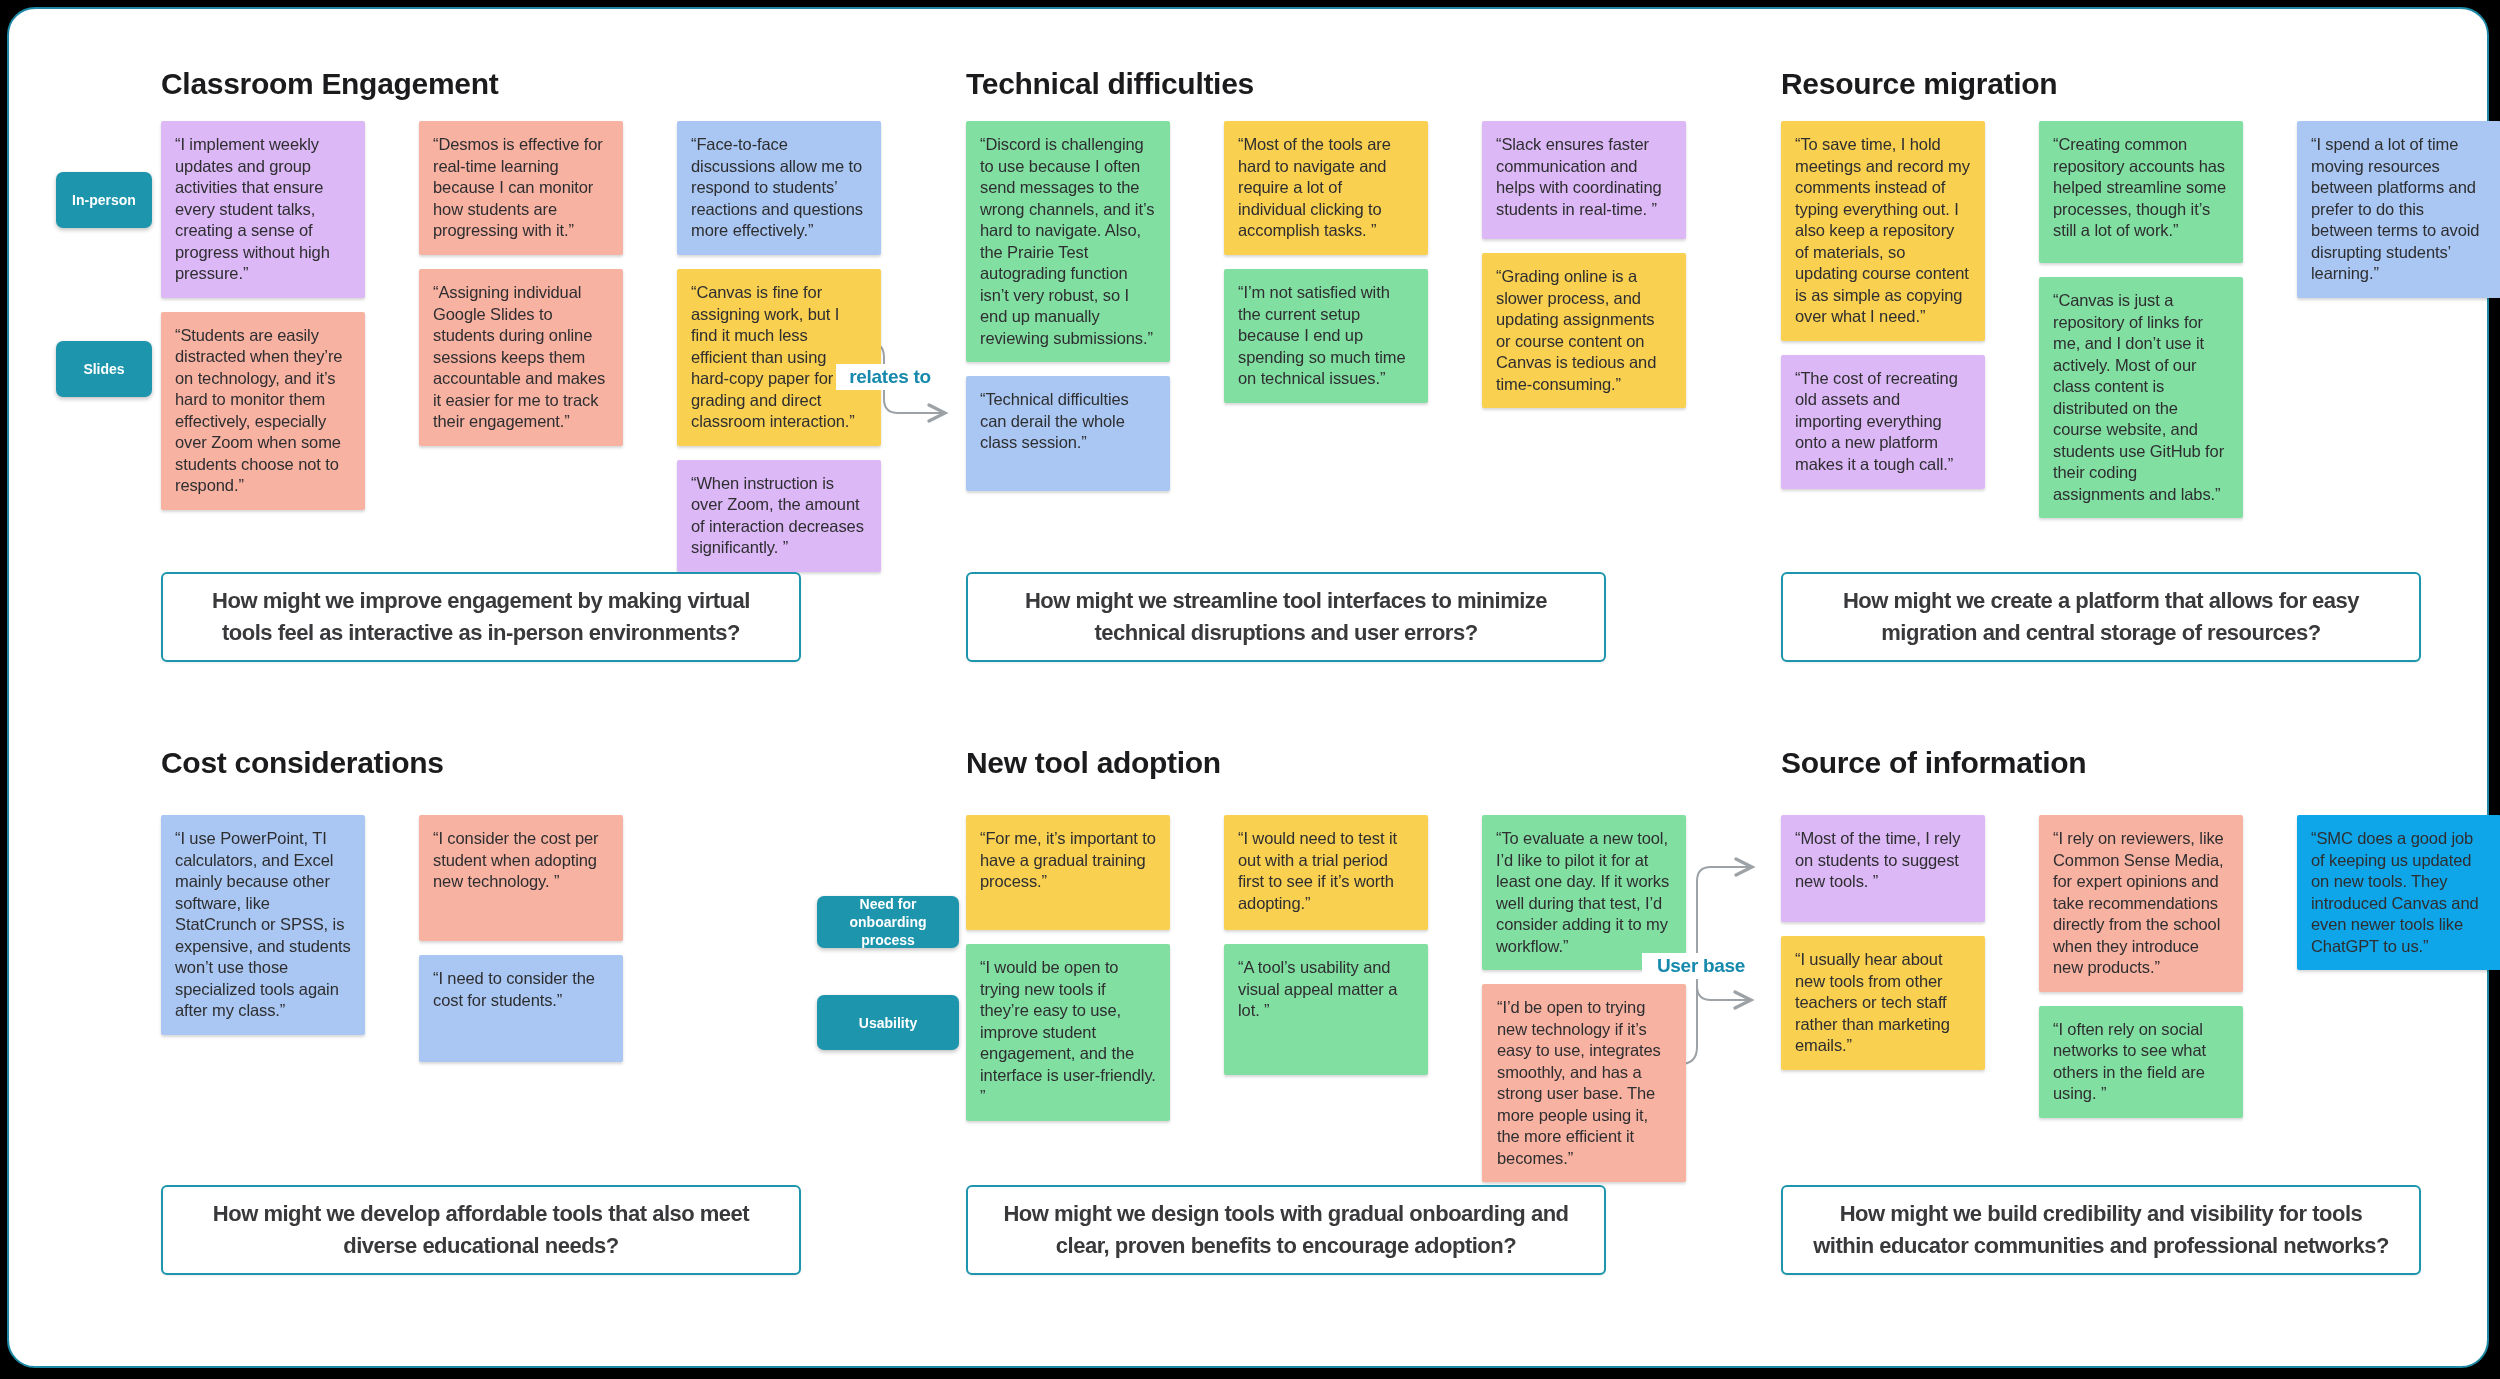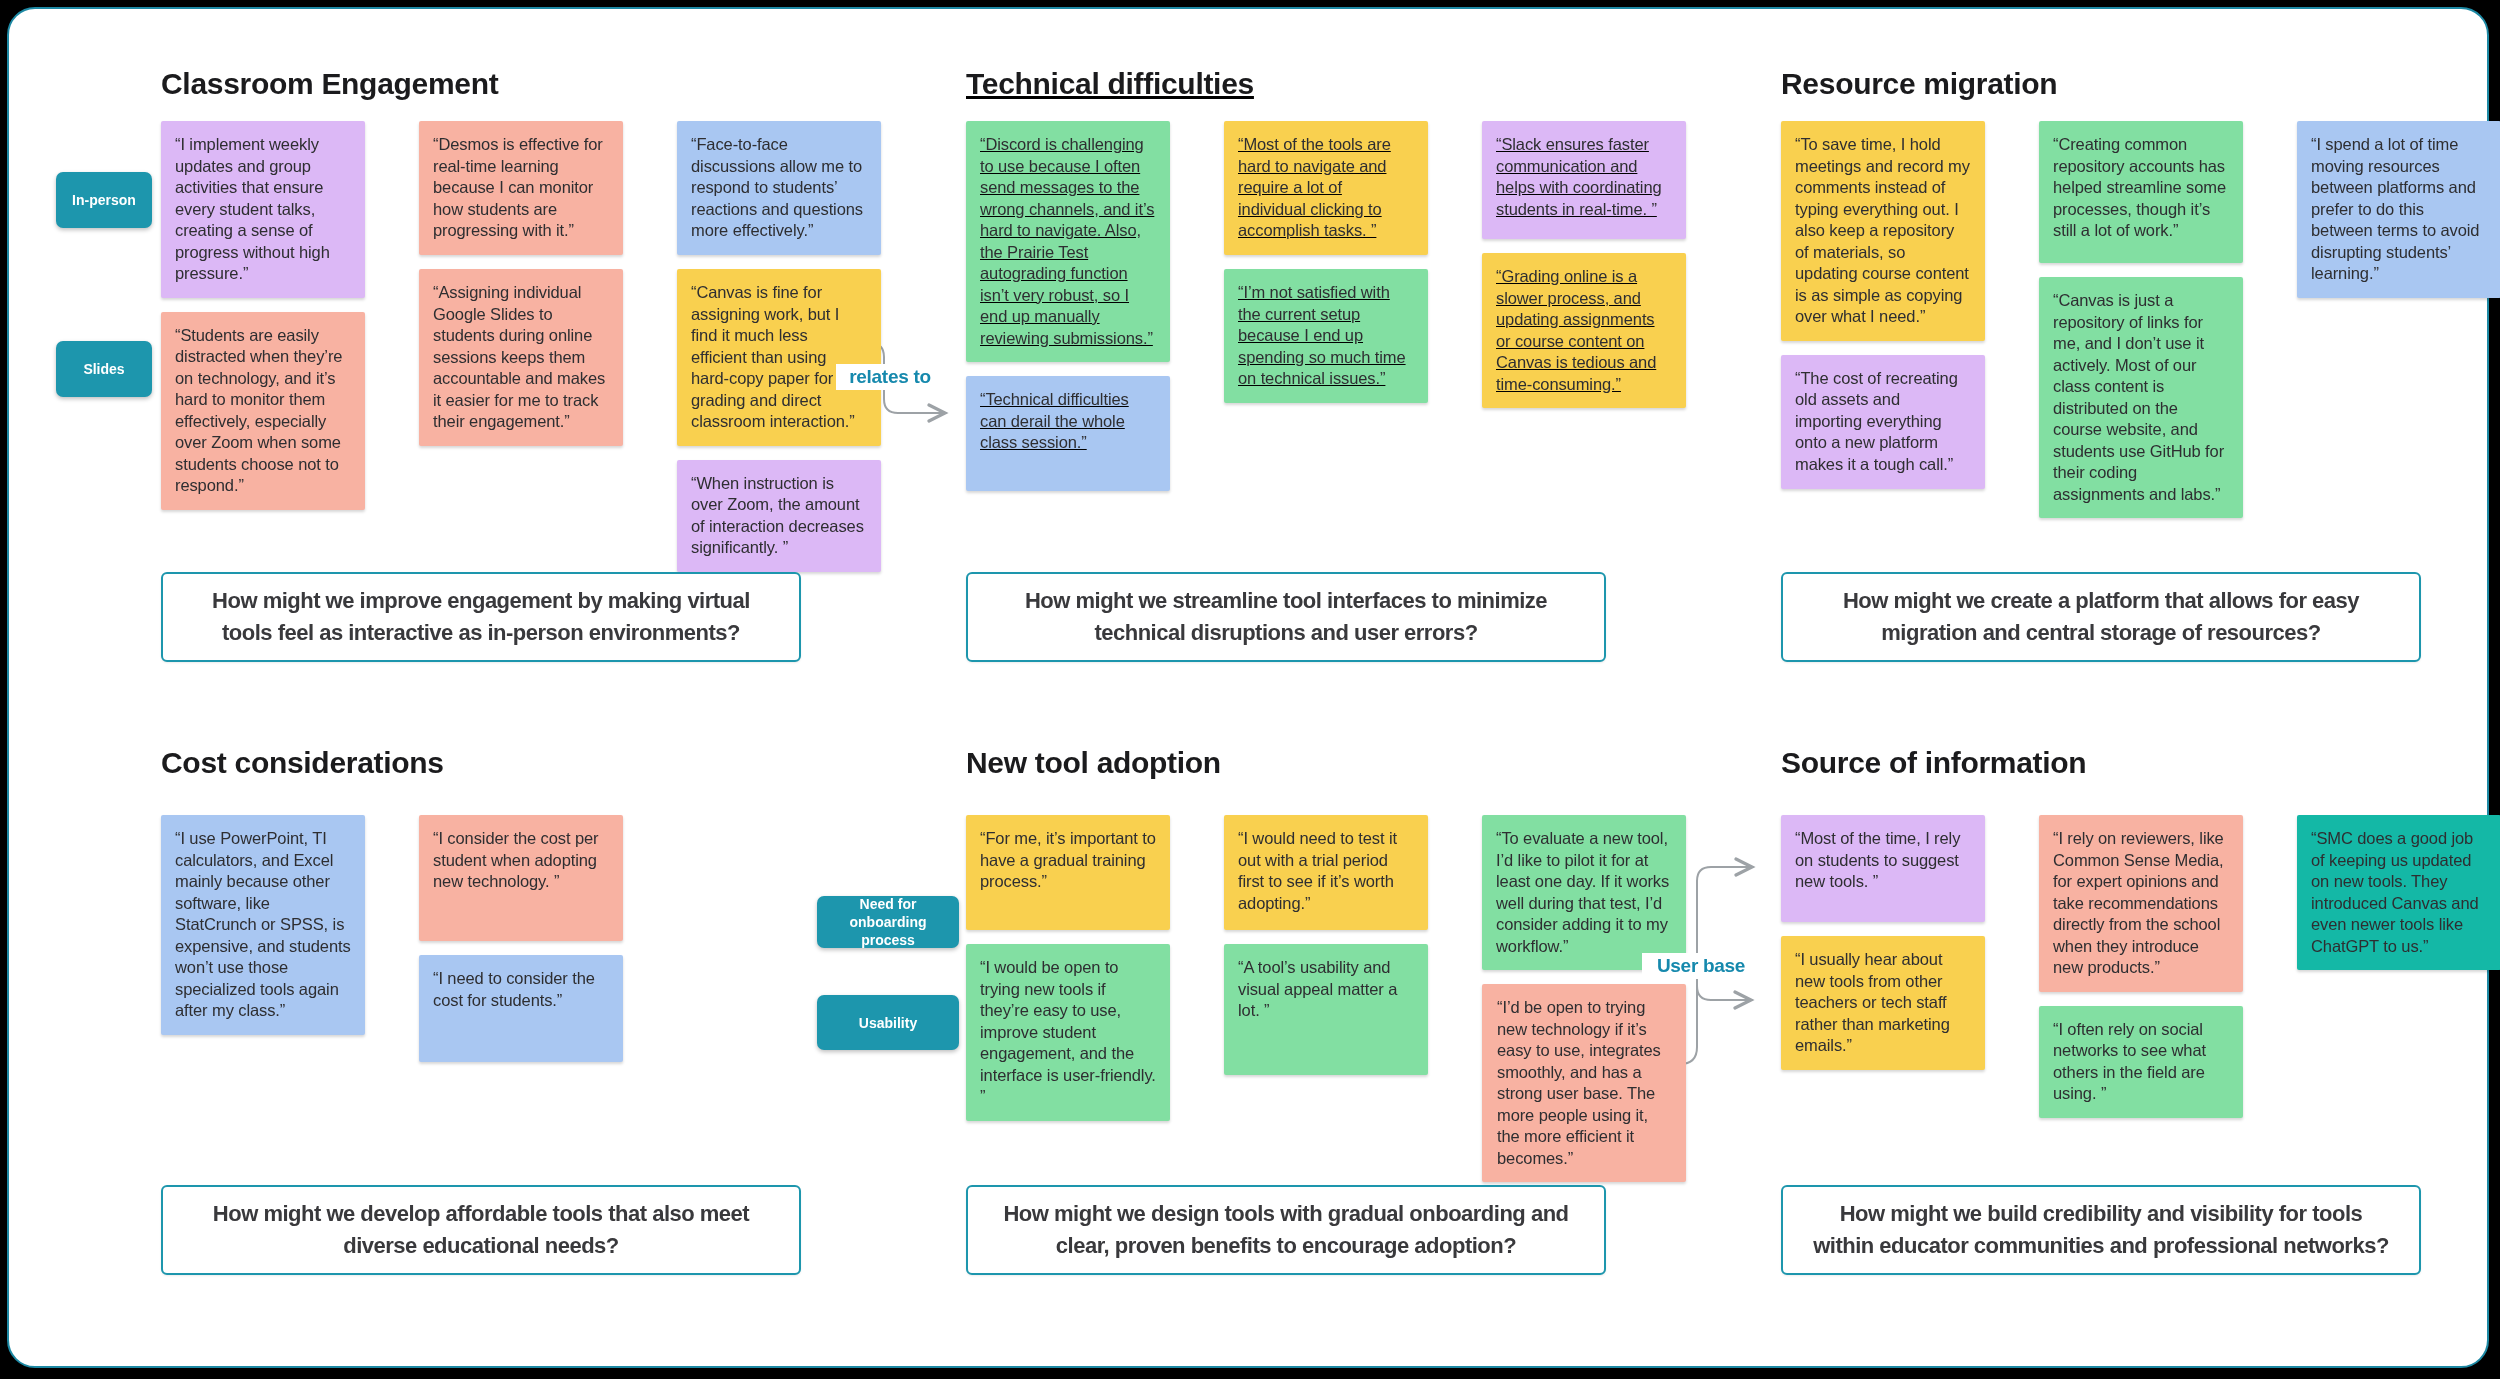--- a/index.html
+++ b/index.html
@@ -31,21 +31,21 @@
   #tag0{left:56px;top:172px;width:96px;height:56px;}
   #tag1{left:56px;top:341px;width:96px;height:56px;}
   #tag2{left:817px;top:896px;width:142px;height:52px;}
   #tag3{left:817px;top:995px;width:142px;height:55px;}
   .wire-label{position:absolute;z-index:5;background:#fff;text-align:center;
               font-size:19px;font-weight:700;letter-spacing:-0.3px;color:var(--label-teal,#1689ad);
               padding:2px 4px;}
   #lbl-relates{left:836px;top:364px;width:100px;}
   #lbl-user{left:1642px;top:953px;width:110px;}
   #sec0{left:161px;top:66px;}
-  #sec1{left:966px;top:66px;text-decoration:underline;}
+  #sec1{left:966px;top:66px;}
   #sec2{left:1781px;top:66px;}
   #sec3{left:161px;top:745px;}
   #sec4{left:966px;top:745px;}
   #sec5{left:1781px;top:745px;}
 </style>
 </head>
 <body>
 
 <div class="stage">
   <div class="canvas-bg"></div>
@@ -176,20 +176,20 @@
     <div class="cols">
         <div class="col">
           <div class="note" style="background: rgb(220, 184, 246); min-height: 107px;">“Most of the time, I rely on students to suggest new tools. ”</div>
           <div class="note" style="background: rgb(249, 208, 79); min-height: 115px;">“I usually hear about new tools from other teachers or tech staff rather than marketing emails.”</div>
         </div>
         <div class="col">
           <div class="note" style="background: rgb(248, 178, 162); min-height: 142px;">“I rely on reviewers, like Common Sense Media, for expert opinions and take recommendations directly from the school when they introduce new products.”</div>
           <div class="note" style="background: rgb(130, 223, 162); min-height: 111px;">“I often rely on social networks to see what others in the field are using. ”</div>
         </div>
         <div class="col">
-          <div class="note" style="background: #14b8a6; min-height: 142px;">“SMC does a good job of keeping us updated on new tools. They introduced Canvas and even newer tools like ChatGPT to us.”</div>
+          <div class="note" style="background: #0ea5e9; min-height: 142px;">“SMC does a good job of keeping us updated on new tools. They introduced Canvas and even newer tools like ChatGPT to us.”</div>
         </div>
       </div>
     <div class="hmw">
         <span class="hmw-text">How might we build credibility and visibility for tools within educator communities and professional networks?</span>
       </div>
   </section>
 </div>
 
 </body></html>

